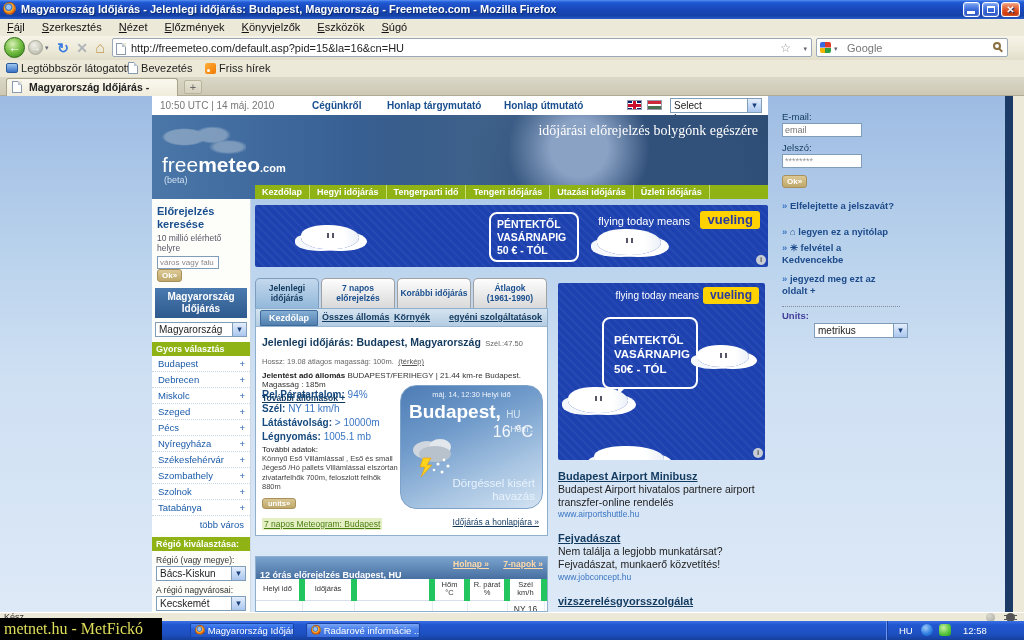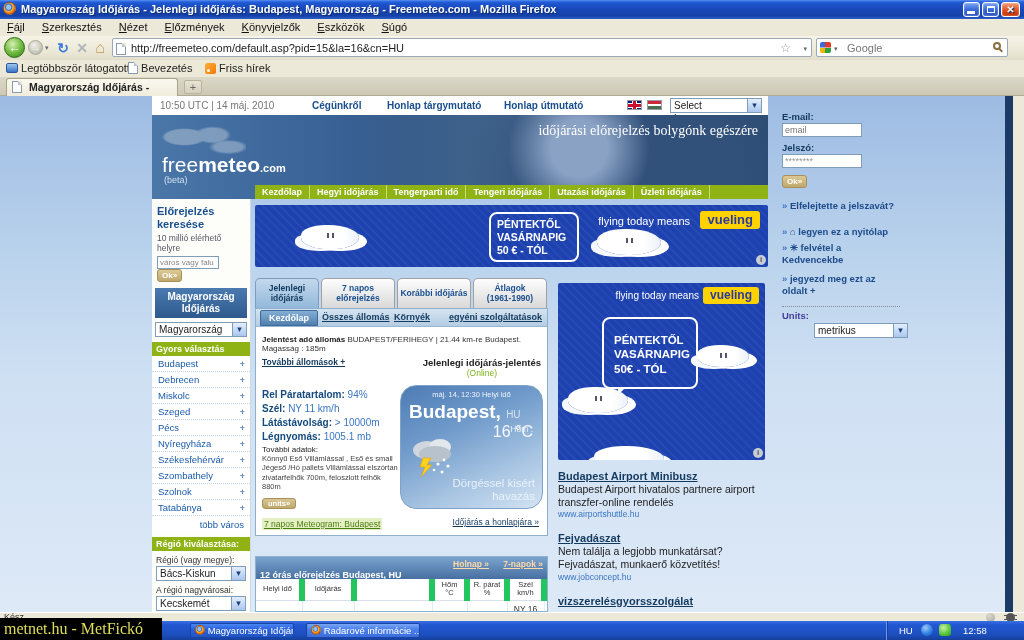--- a/index.html
+++ b/index.html
@@ -181,21 +181,21 @@
     color:#fff; font-weight:bold; font-size:11.5px; line-height:1.25; padding:14px 0 0 10px; }
   .sq-bubble::after { content:""; position:absolute; left:14px; bottom:-8px; border-style:solid; border-width:8px 8px 0 0; border-color:#fff transparent transparent transparent; }
   .textads { left:558px; top:374px; width:210px; height:142px; font-size:10.5px; color:#222; }
   .tad { margin-bottom:13px; }
   .tad .t { font-size:11px; font-weight:bold; color:#12395e; text-decoration:underline; }
   .tad .x { line-height:1.25; margin-top:1px; }
   .tad .u { font-size:8.5px; color:#3a76c4; }
 
   
   .rsb { left:772px; top:0; width:230px; height:516px; font-size:9.5px; color:#12395e; }
-  .rsb label { display:block; font-weight:bold; margin-bottom:7px; }
+  .rsb label { display:block; font-weight:normal; margin-bottom:7px; }
   .rsb input { width:80px; height:14px; border:1px solid #7f9db9; font-size:9px; color:#999; padding:0 2px; font-family:"Liberation Sans",sans-serif; }
   .rlink { position:absolute; left:10px; font-weight:bold; color:#1c4a8a; width:120px; line-height:1.3; }
   .rlink .arr { color:#3a76c4; }
   .dots { position:absolute; left:10px; width:118px; border-top:1px dotted #889; }
   .units-l { color:#44409a; font-weight:bold; }
 
   
   .statusbar { left:0; top:612px; width:1024px; height:9px; background:#ece9d8; border-top:1px solid #fff; font-size:9px; color:#333; }
   .statusbar .ktext { position:absolute; left:4px; top:-1px; }
   .grey-dot { position:absolute; width:9px; height:9px; border-radius:50%; background:radial-gradient(circle at 35% 30%,#d8d8d0,#a8a89c); top:0; }
@@ -407,20 +407,25 @@
   </div>
 
   <div class="abs panel">
     <div class="subtabs">
       <span class="kezdolap">Kezdőlap</span>
       <span class="st" style="left:66px;">Összes állomás</span>
       <span class="st" style="left:138px;">Környék</span>
       <span class="st" style="right:5px;">egyéni szolgáltatások</span>
     </div>
     <div class="panel-body">
+      <div>
+        <span class="cur-title">Jelenlegi időjárás: Budapest, Magyarország</span>
+        <span class="cur-coords">Szél.:47.50 Hossz: 19.08 átlagos magasság: 100m.</span>
+        <span class="cur-maplink">(térkép)</span>
+      </div>
       <div class="station-line">
         <b>Jelentést adó állomás</b>
         <span>BUDAPEST/FERIHEGY | 21.44 km-re Budapest. Magasság : 185m</span>
       </div>
       <div class="row2">
         <span class="morest">További állomások +</span>
         <span class="report">
           <span>Jelenlegi időjárás-jelentés</span>
           <span class="online">(Online)</span>
         </span>

